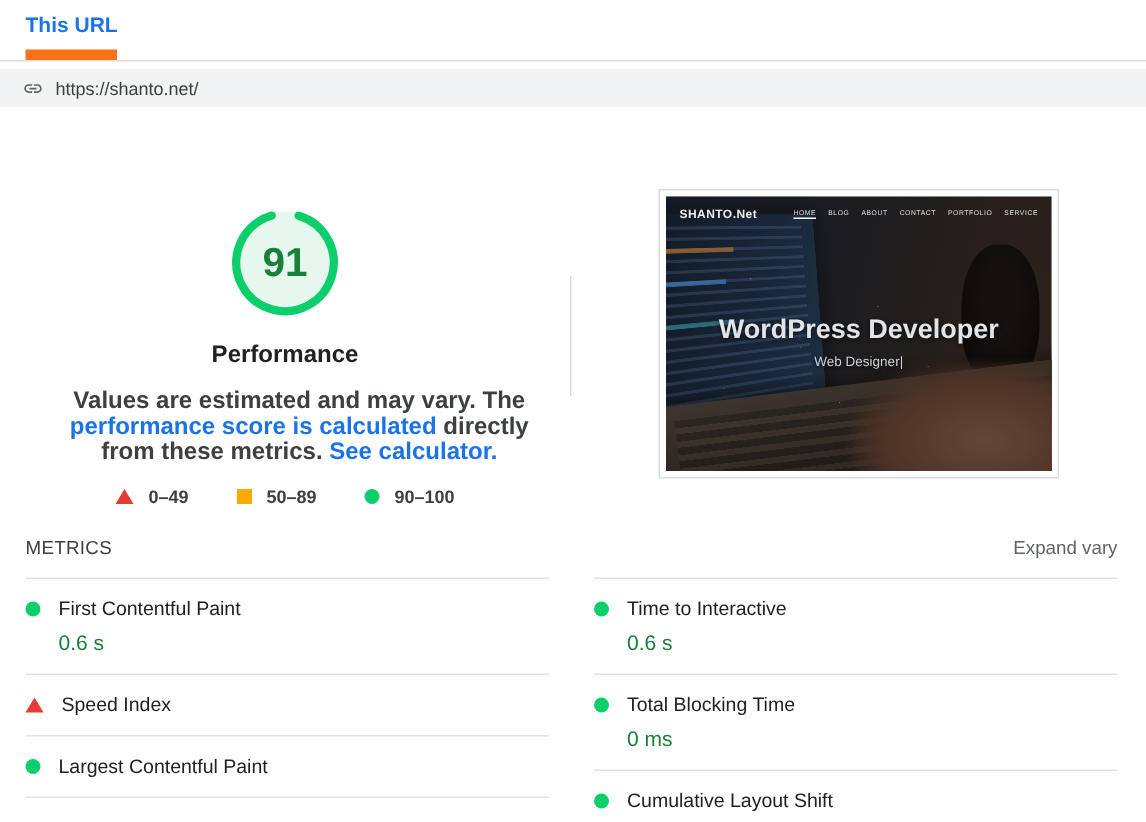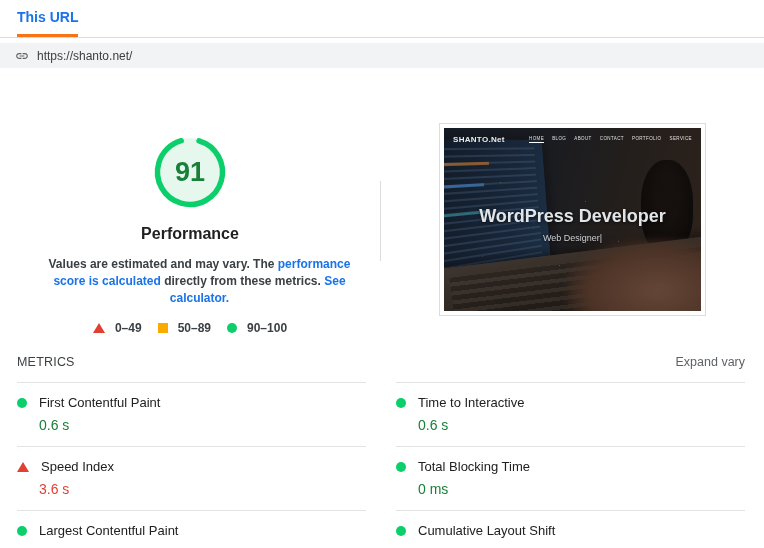--- a/index.html
+++ b/index.html
@@ -2,46 +2,46 @@
 <html><head>
 <meta charset="utf-8">
 <style>
   * { margin:0; padding:0; box-sizing:border-box; }
   html,body { width:764px; height:548px; background:#fff; overflow:hidden;
     font-family:"Liberation Sans","DejaVu Sans",sans-serif; color:#212121; }
 
   
   .tabbar { border-bottom:1px solid #dadce0; padding:8px 0 0 17px; }
   .tab { display:inline-block; color:#1a73e8; font-size:14px; font-weight:bold;
-    padding-bottom:9px; border-bottom:3px solid #f97316; cursor:pointer; }
+    padding-bottom:9px; border-bottom:7px solid #f97316; cursor:pointer; }
 
   
   .urlbar { margin-top:5px; background:#f1f3f4; height:25px; display:flex;
     align-items:center; padding-left:15px; }
   .urlbar .link-ic { width:14px; height:14px; margin-right:8px; flex:0 0 auto; }
   .urlbar a { font-size:12px; color:#3c4043; text-decoration:none; }
 
   
   .summary { display:flex; margin-top:55px; height:196px; }
   .sum-left { flex:0 0 380px; display:flex; flex-direction:column; align-items:center;font-weight:bold; }
   .vdivider { width:1px; height:80px; background:#dadce0; align-self:center; }
   .sum-right { flex:1; display:flex; justify-content:center; align-items:flex-start; }
 
   .gauge-wrap { position:relative; width:76px; height:76px; margin-top:11px; }
   .gauge-wrap svg { display:block; }
   .gauge-score { position:absolute; top:0; left:0; right:0; bottom:0; display:flex;
     align-items:center; justify-content:center; font-size:27px; color:#188038; }
 
   .perf-label { margin-top:15px; font-size:16px; color:#212121; }
 
-  .disclaimer { margin-top:13px; font-size:12px; line-height:17px; color:#3c4043;
+  .disclaimer { margin-top:13px; font-size:16px; line-height:17px; color:#3c4043;
     text-align:center; width:334px;margin-left:19px; }
   .disclaimer a { color:#1a73e8; text-decoration:none; cursor:pointer; }
 
-  .legend { margin-top:14px; display:flex; align-items:center; gap:16px; font-size:12px; color:#3c4043; }
+  .legend { margin-top:14px; display:flex; align-items:center; gap:32px; font-size:12px; color:#3c4043; }
   .legend .item { display:flex; align-items:center; gap:10px; }
   .tri { width:0; height:0; border-left:6px solid transparent; border-right:6px solid transparent;
     border-bottom:10px solid #e33e32; }
   .sq { width:10px; height:10px; background:#f9ab00; }
   .dot { width:10px; height:10px; border-radius:50%; background:#0cce6b; }
 
   
   .shot-frame { width:267px; height:193px; background:#fff; border:1px solid #dadce0;
     padding:4px; }
   .shot-img { position:relative; width:100%; height:100%; overflow:hidden;
@@ -195,21 +195,20 @@
           <span class="m-icon pass"></span>
           <span class="m-label">First Contentful Paint</span>
         </div>
         <div class="m-value pass">0.6 s</div>
       </div>
       <div class="metric">
         <div class="metric-head">
           <span class="m-icon fail"></span>
           <span class="m-label">Speed Index</span>
         </div>
-        <div class="m-value fail">3.6 s</div>
       </div>
       <div class="metric">
         <div class="metric-head">
           <span class="m-icon pass"></span>
           <span class="m-label">Largest Contentful Paint</span>
         </div>
 
       </div>
     </div>
     <div class="mcol">

